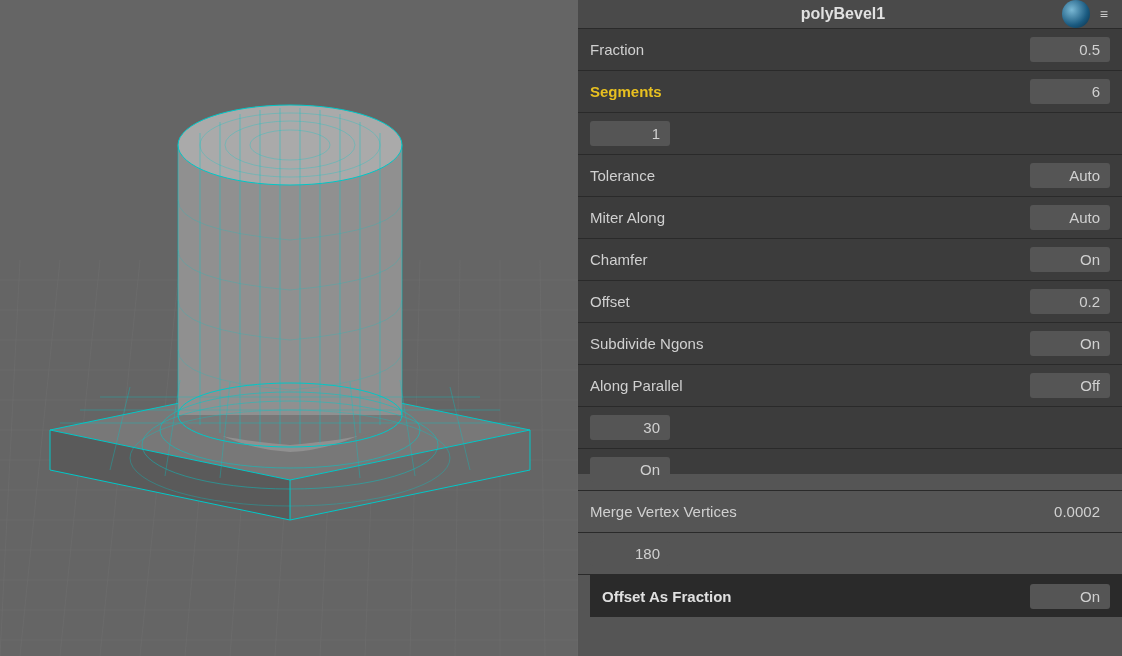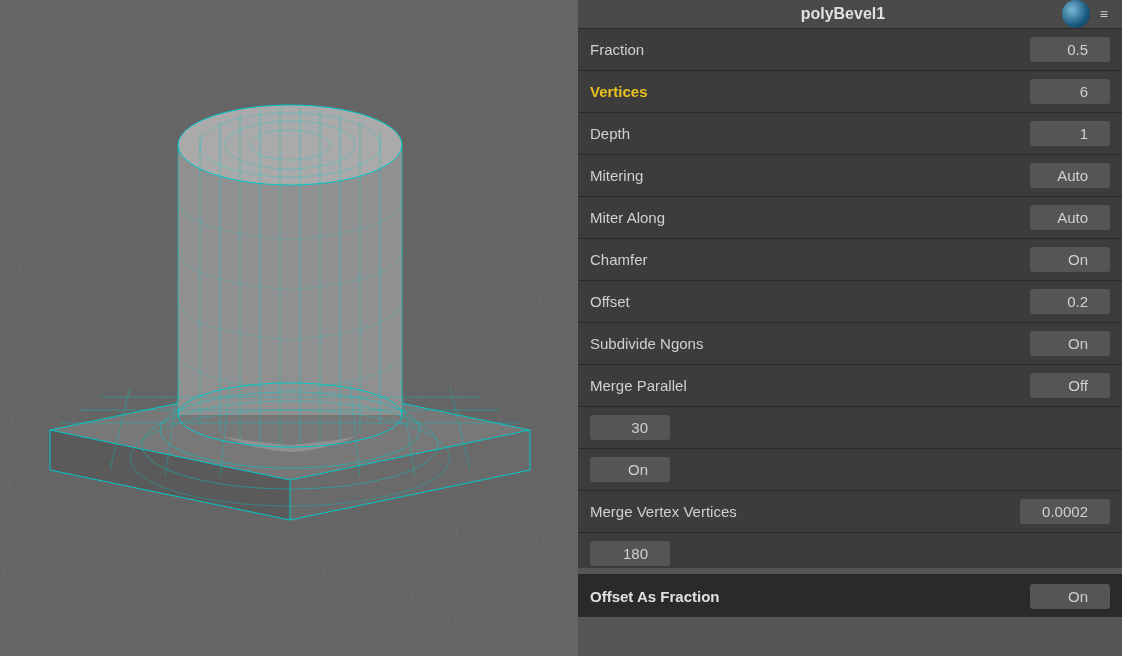--- a/index.html
+++ b/index.html
@@ -26,21 +26,21 @@
     .viewport-canvas {
       width: 100%;
       height: 100%;
       position: absolute;
       top: 0; left: 0;
     }
 
     
     .panel {
       width: 544px;
-      height: 568px;
+      height: 474px;
       background: #3c3c3c;
       display: flex;
       flex-direction: column;
       flex-shrink: 0;
     }
 
     .panel-header {
       background: #4a4a4a;
       display: flex;
       align-items: center;
@@ -92,40 +92,41 @@
       display: flex;
       align-items: center;
       height: 42px;
       border-bottom: 1px solid #2a2a2a;
       padding: 0 12px;
       gap: 40px;
     }
 
     .panel-row:last-child {
       border-bottom: none;
+      margin-left: 12px;
     }
 
     .row-label {
       flex: 1;
       font-size: 15px;
       color: #d0d0d0;
     }
 
     .row-label.highlighted {
       color: #e8c020;
       font-weight: bold;
     }
 
     .row-value {
       font-size: 15px;
       color: #d0d0d0;
       text-align: right;
       min-width: 80px;
       background: #555;
-      padding: 4px 22px;
+      padding: 4px 10px;
       border-radius: 3px;
       cursor: pointer;
     }
 
     .row-last {
       background: #2a2a2a;
     }
 
     .row-last .row-label {
       font-weight: bold;
@@ -245,49 +246,48 @@
       <div class="header-icon-menu">≡</div>
     </div>
   </div>
 
   <div class="panel-rows" id="panel-rows-container">
   <div class="panel-row">
         <span class="row-label">Fraction</span>
         <span class="row-value">0.5</span>
       </div>
       <div class="panel-row">
-        <span class="row-label highlighted">Vertices</span>
+        <span class="row-label highlighted">Segments</span>
         <span class="row-value">6</span>
       </div>
       <div class="panel-row">
-        <span class="row-label">Depth</span>
         <span class="row-value">1</span>
       </div>
       <div class="panel-row">
-        <span class="row-label">Mitering</span>
+        <span class="row-label">Tolerance</span>
         <span class="row-value">Auto</span>
       </div>
       <div class="panel-row">
         <span class="row-label">Miter Along</span>
         <span class="row-value">Auto</span>
       </div>
       <div class="panel-row">
         <span class="row-label">Chamfer</span>
         <span class="row-value">On</span>
       </div>
       <div class="panel-row">
         <span class="row-label">Offset</span>
         <span class="row-value">0.2</span>
       </div>
       <div class="panel-row">
         <span class="row-label">Subdivide Ngons</span>
         <span class="row-value">On</span>
       </div>
       <div class="panel-row">
-        <span class="row-label">Merge Parallel</span>
+        <span class="row-label">Along Parallel</span>
         <span class="row-value">Off</span>
       </div>
       <div class="panel-row">
         <span class="row-value">30</span>
       </div>
       <div class="panel-row">
         <span class="row-value">On</span>
       </div>
       <div class="panel-row">
         <span class="row-label">Merge Vertex Vertices</span>

